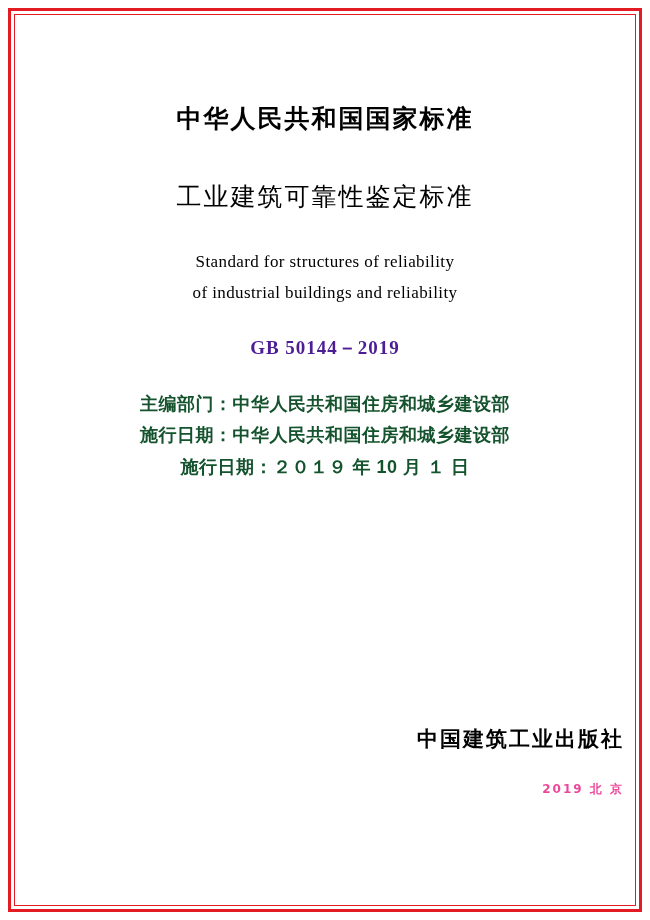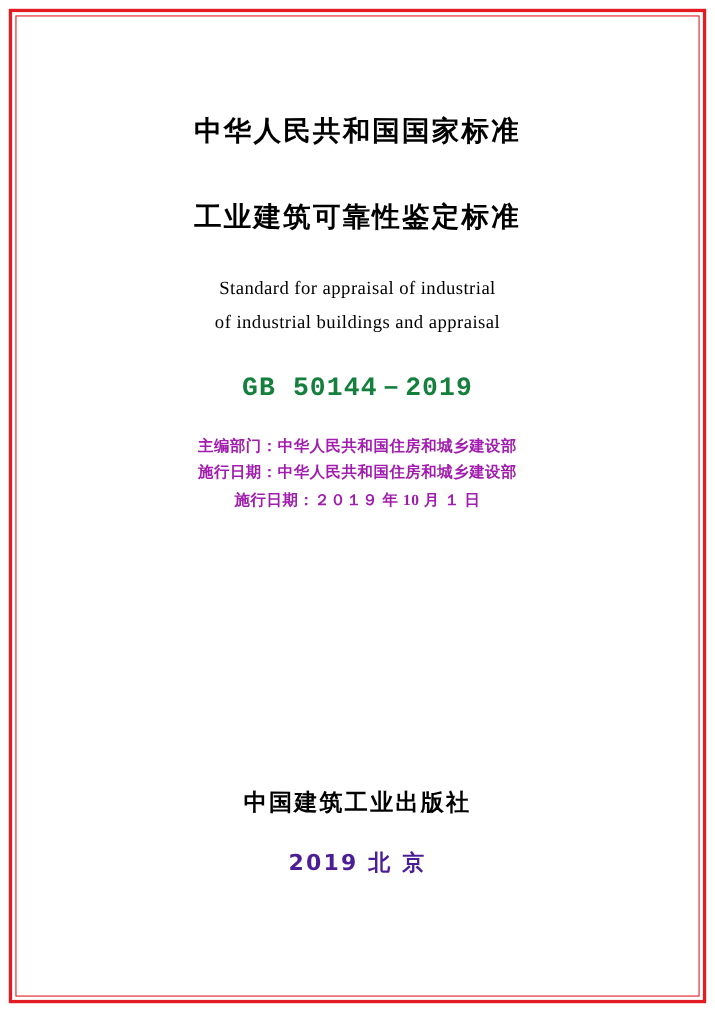--- a/index.html
+++ b/index.html
@@ -58,93 +58,93 @@
     font-size: 25px;
     font-weight: bold;
     letter-spacing: 2px;
     color: #000000;
     line-height: 1.2;
   }
   .standard-title {
     margin-top: 48px;
     font-family: "DejaVu Sans", sans-serif;
     font-size: 25px;
-    font-weight: bold;
+    font-weight: normal;
     letter-spacing: 2px;
     color: #000000;
     line-height: 1.2;
   }
   .english-title {
     margin-top: 34px;
     font-family: "Liberation Serif", serif;
     font-size: 17px;
     color: #000000;
     line-height: 1.85;
     letter-spacing: 0.4px;
   }
   .std-code {
     margin-top: 26px;
-    font-family: Liberation Mono, monospace;
-    font-size: 24px;
+    font-family: Liberation Serif, serif;
+    font-size: 19px;
     font-weight: bold;
     letter-spacing: 1px;
-    color: #15803d;
+    color: #4c1d95;
   }
   .issuer-block {
     margin-top: 28px;
-    font-family: Liberation Serif, serif;
-    font-size: 14px;
+    font-family: Liberation Sans, sans-serif;
+    font-size: 18px;
     font-weight: bold;
-    color: #a21caf;
+    color: #14532d;
     line-height: 1.75;
     letter-spacing: 0.5px;
   }
   .issuer-line {
     white-space: nowrap;
   }
   .spacer {
     flex: 1 1 auto;
   }
   .bottom-block {
-    text-align: center;
+    text-align: right;
     padding-bottom: 96px;
   }
   .publisher {
     font-family: "DejaVu Sans", sans-serif;
     font-size: 21px;
     font-weight: bold;
     letter-spacing: 2px;
     color: #000000;
   }
   .year-city {
     margin-top: 28px;
     font-family: "DejaVu Sans", sans-serif;
-    font-size: 20px;
+    font-size: 12px;
     font-weight: bold;
     letter-spacing: 2px;
-    color: #4c1d95;
+    color: #ec4899;
   }
 </style>
 </head>
 <body>
 
 <div class="page">
   <div class="frame-outer" style="border-color: rgb(227, 27, 35);"></div>
   <div class="frame-inner" style="border-color: rgb(227, 27, 35);"></div>
 
   <div class="content">
 
     <div class="top-block">
       <div class="national-standard">中华人民共和国国家标准</div>
 
       <div class="standard-title">工业建筑可靠性鉴定标准</div>
 
       <div class="english-title">
-        <div>Standard for appraisal of industrial</div>
-        <div>of industrial buildings and appraisal</div>
+        <div>Standard for structures of reliability</div>
+        <div>of industrial buildings and reliability</div>
       </div>
 
       <div class="std-code">GB 50144－2019</div>
 
       <div class="issuer-block">
         <div class="issuer-line">主编部门：中华人民共和国住房和城乡建设部</div>
         <div class="issuer-line">施行日期：中华人民共和国住房和城乡建设部</div>
         <div class="issuer-line">施行日期：２０１９ 年 10 月 １ 日</div>
       </div>
     </div>

